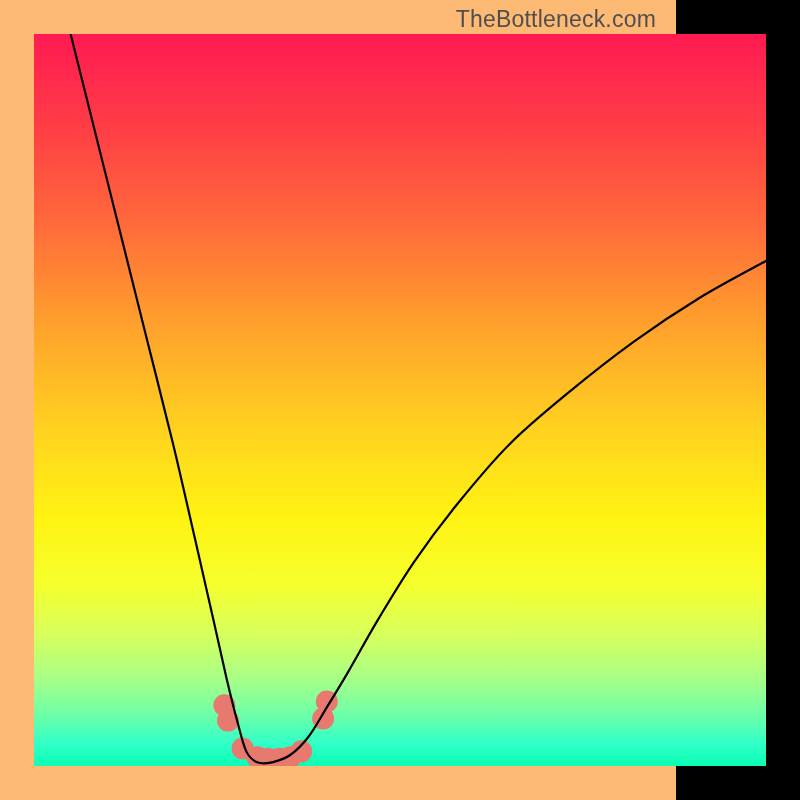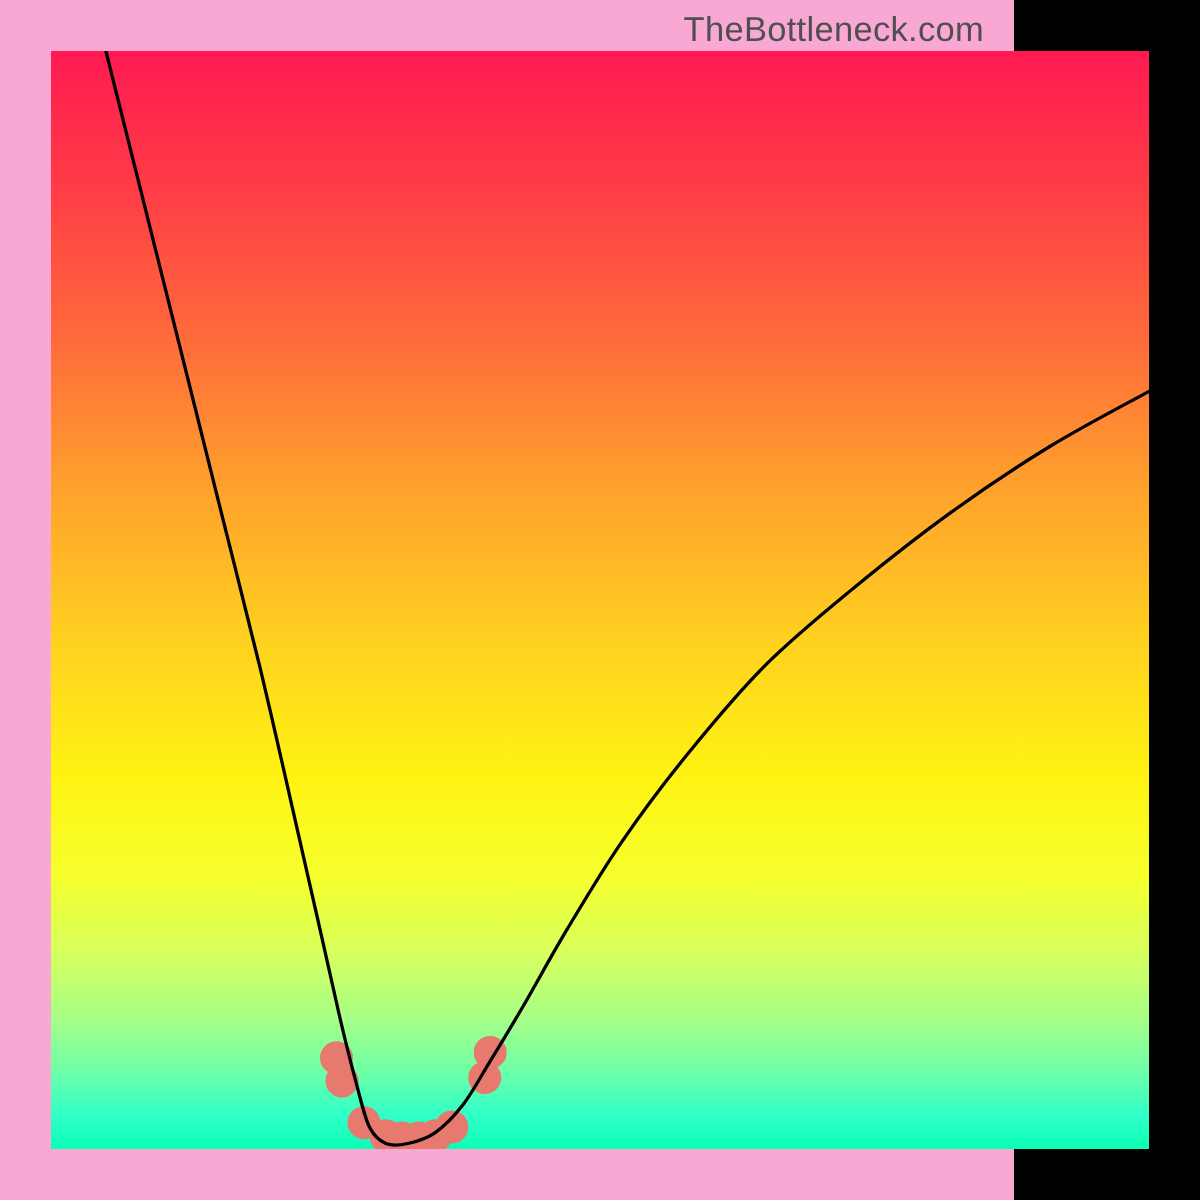--- a/index.html
+++ b/index.html
@@ -8,21 +8,21 @@
     width: 800px;
     height: 800px;
     background: #000;
     overflow: hidden;
     font-family: Arial, Helvetica, sans-serif;
   }
   .frame {
     position: absolute;
     width: 676px;
     height: 800px;
-    background: #f9a8d4;
+    background: #fdba74;
   }
   .plot {
     position: absolute;
     left: 34px;
     top: 34px;
     width: 732px;
     height: 732px;
     background: linear-gradient(
       to bottom,
       #ff1a52 0%,

